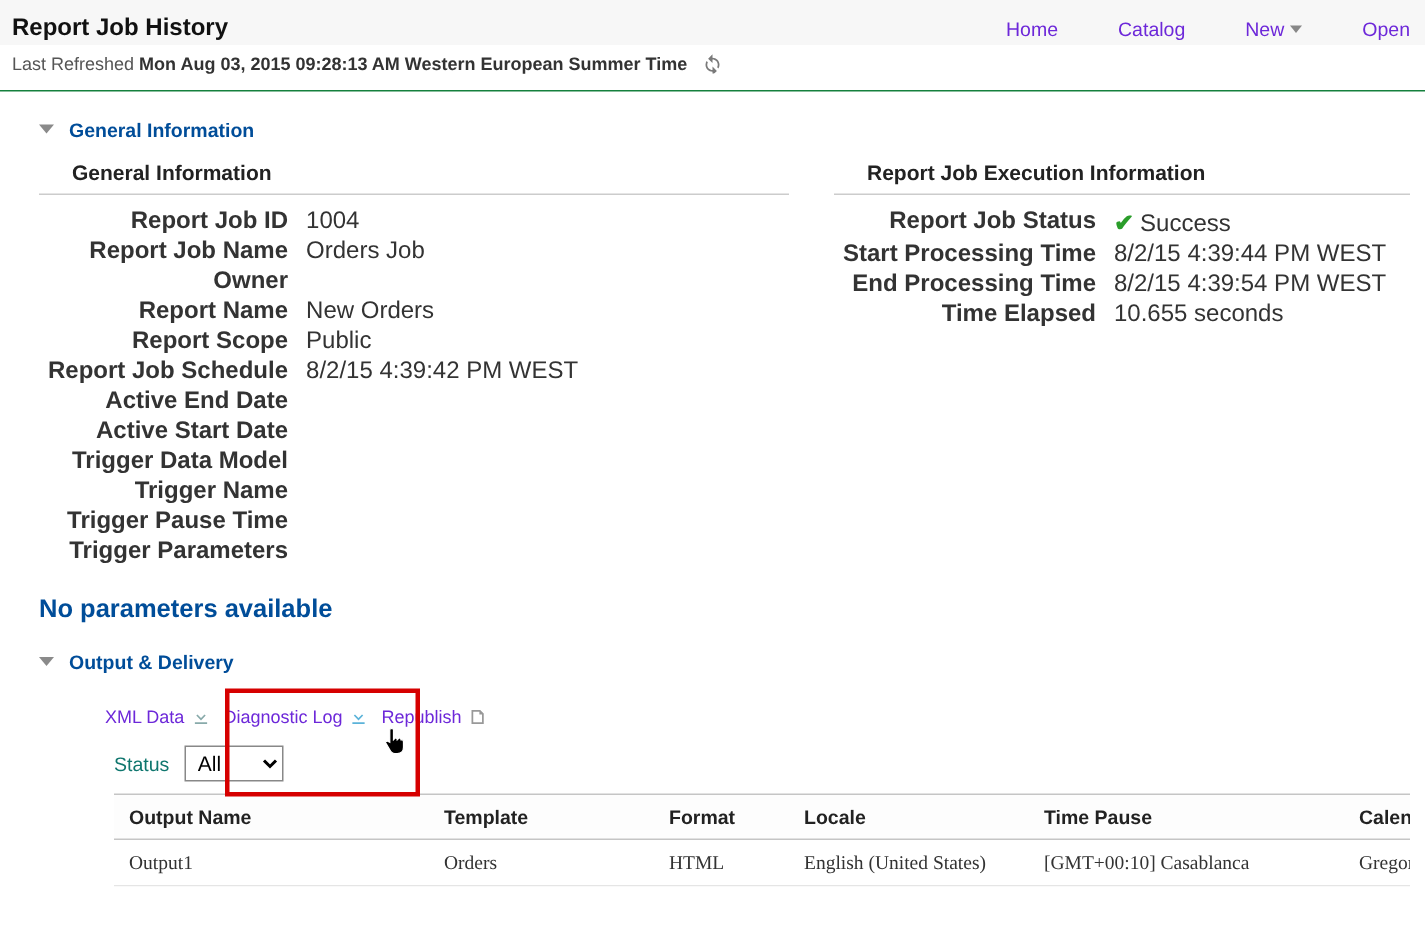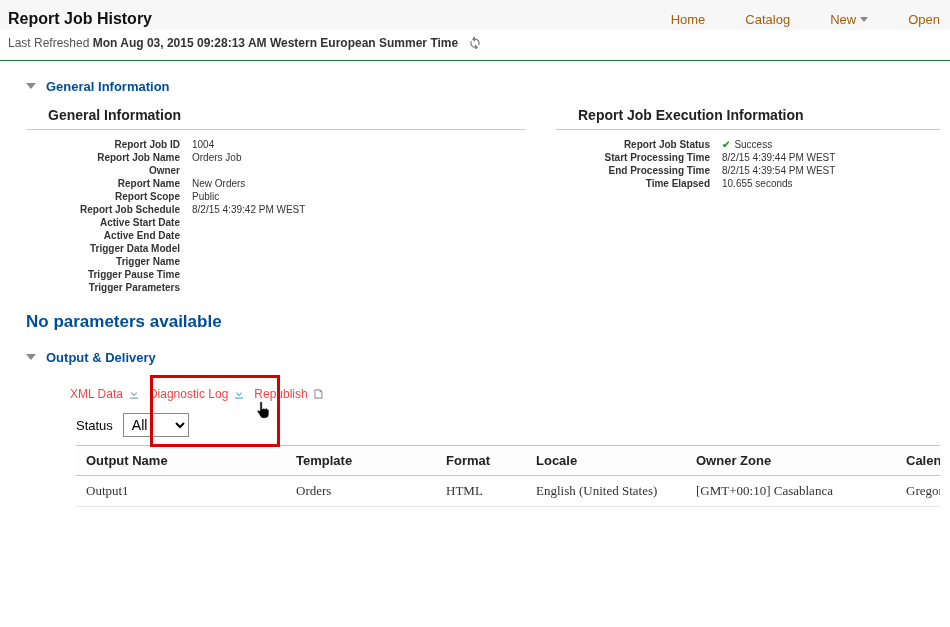--- a/index.html
+++ b/index.html
@@ -24,21 +24,21 @@
   .page-title {
     font-size: 16px;
     font-weight: bold;
     color: #111;
     margin-top: 2px;
   }
   .topnav {
     display: flex;
     gap: 40px;
     font-size: 13px;
-    color: #a16207;
+    color: #6d28d9;
     padding-top: 4px;
   }
   .topnav-item { display: inline-flex; align-items: center; gap: 4px; cursor: pointer;}
   .chevron-down {
     display: inline-block;
     width: 0; height: 0;
     border-left: 4px solid transparent;
     border-right: 4px solid transparent;
     border-top: 5px solid #888;
   }
@@ -83,21 +83,21 @@
     color: #222;
     padding: 3px 0 6px 22px;
     border-bottom: 1px solid #ccc;
     margin-bottom: 8px;
   }
   table.kv { border-collapse: collapse; }
   table.kv td {
     padding: 1px 6px;
     vertical-align: top;
     white-space: nowrap;
-    font-size: 10px;
+    font-size: 16px;
   }
   table.kv td.k {
     text-align: right;
     font-weight: bold;
     color: #333;
     min-width: 160px;
   }
   table.kv td.v { color: #333; }
   .check-icon { color: #2a9d2a; font-weight: bold; margin-right: 4px;}
   .noparams {
@@ -107,37 +107,37 @@
     font-size: 17px;
   }
   
   .section2 { margin-top: 10px; }
   .outtools {
     display: flex;
     align-items: flex-end;
     gap: 8px;
     padding: 12px 0 8px 44px;
     font-size: 12px;
-    color: #ef4444;
+    color: #6d28d9;
   }
   .toolitem { display: inline-flex; align-items: center; gap: 4px; cursor: pointer;}
   .dlicon svg { display: block; }
   .highlight-box {
     position: absolute;
     border: 3px solid #d60000;
     pointer-events: none;
   }
   .outtools-wrap { position: relative; }
   .statusrow {
     display: flex;
     align-items: center;
     gap: 10px;
     padding: 4px 0 8px 50px;
   }
-  .statusrow label { font-size: 13px; color: #000000;}
+  .statusrow label { font-size: 13px; color: #0f766e;}
   .statusrow select {
     font-size: 14px;
     padding: 2px 24px 2px 4px;
     height: 24px;
     border: 1px solid #888;
     background: #fff;
   }
   .grid-wrap {
     margin-left: 50px;
     border-top: 1px solid #c5c5c5;
@@ -228,25 +228,25 @@
             </tr>
         <tr>
               <td class="k">Report Scope</td>
               <td class="v">Public</td>
             </tr>
         <tr>
               <td class="k">Report Job Schedule</td>
               <td class="v">8/2/15 4:39:42 PM WEST</td>
             </tr>
         <tr>
+              <td class="k">Active End Date</td>
+              <td class="v"></td>
+            </tr>
+        <tr>
               <td class="k">Active Start Date</td>
-              <td class="v"></td>
-            </tr>
-        <tr>
-              <td class="k">Active End Date</td>
               <td class="v"></td>
             </tr>
         <tr>
               <td class="k">Trigger Data Model</td>
               <td class="v"></td>
             </tr>
         <tr>
               <td class="k">Trigger Name</td>
               <td class="v"></td>
             </tr>
@@ -349,21 +349,21 @@
             <col style="width:160px">
             <col style="width:210px">
             <col>
         </colgroup>
         <thead>
           <tr>
             <th>Output Name</th>
             <th>Template</th>
             <th>Format</th>
             <th>Locale</th>
-            <th>Owner Zone</th>
+            <th>Time Pause</th>
             <th>Calendar</th>
           </tr>
         </thead>
         <tbody>
           <tr>
             <td>Output1</td>
             <td>Orders</td>
             <td>HTML</td>
             <td>English (United States)</td>
             <td>[GMT+00:10] Casablanca</td>

